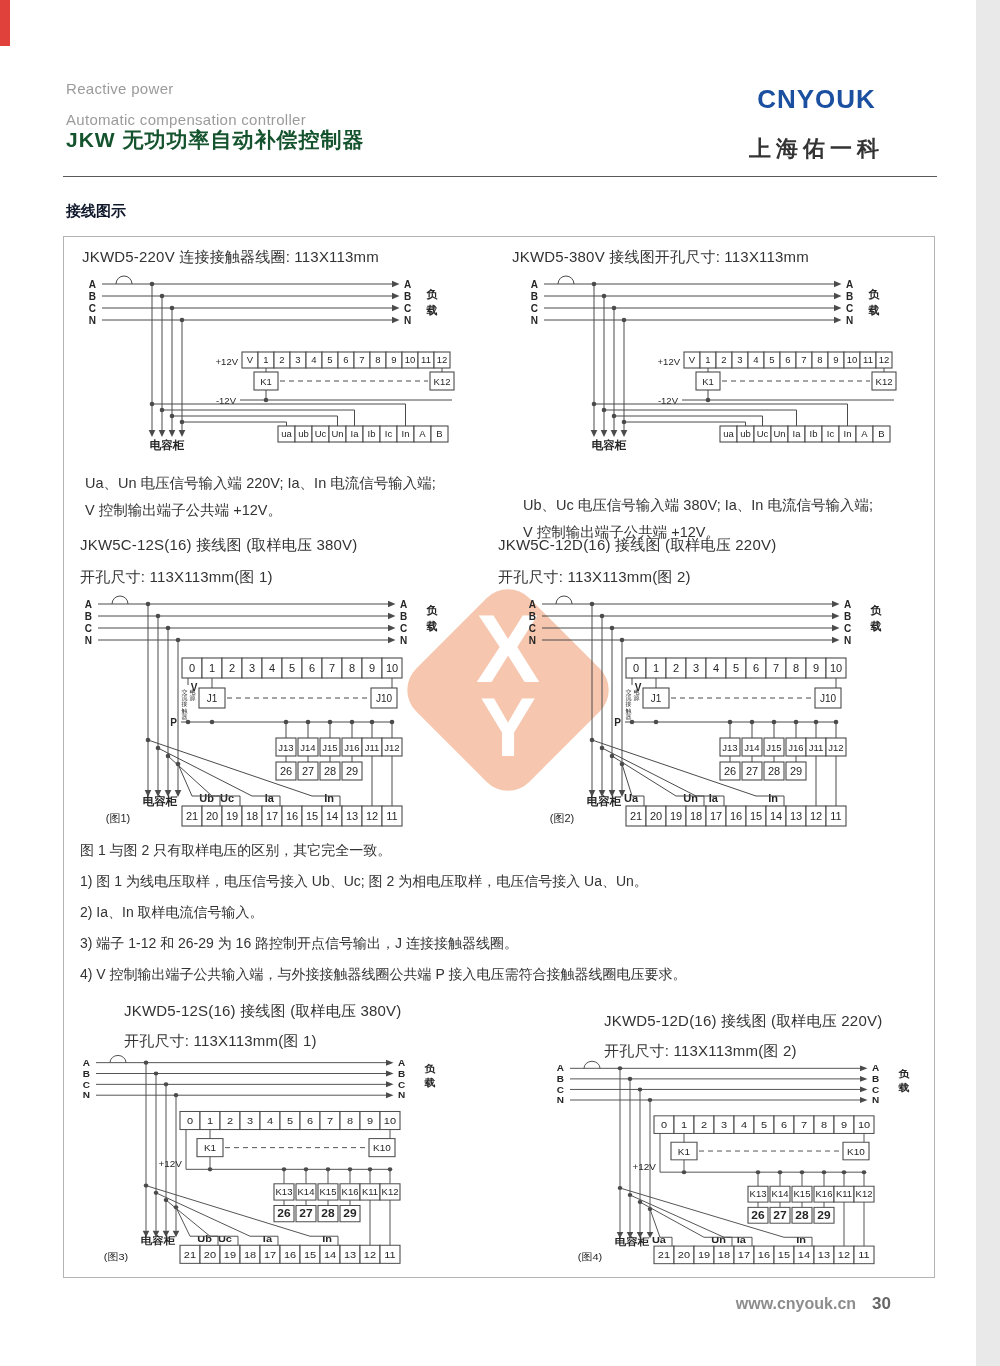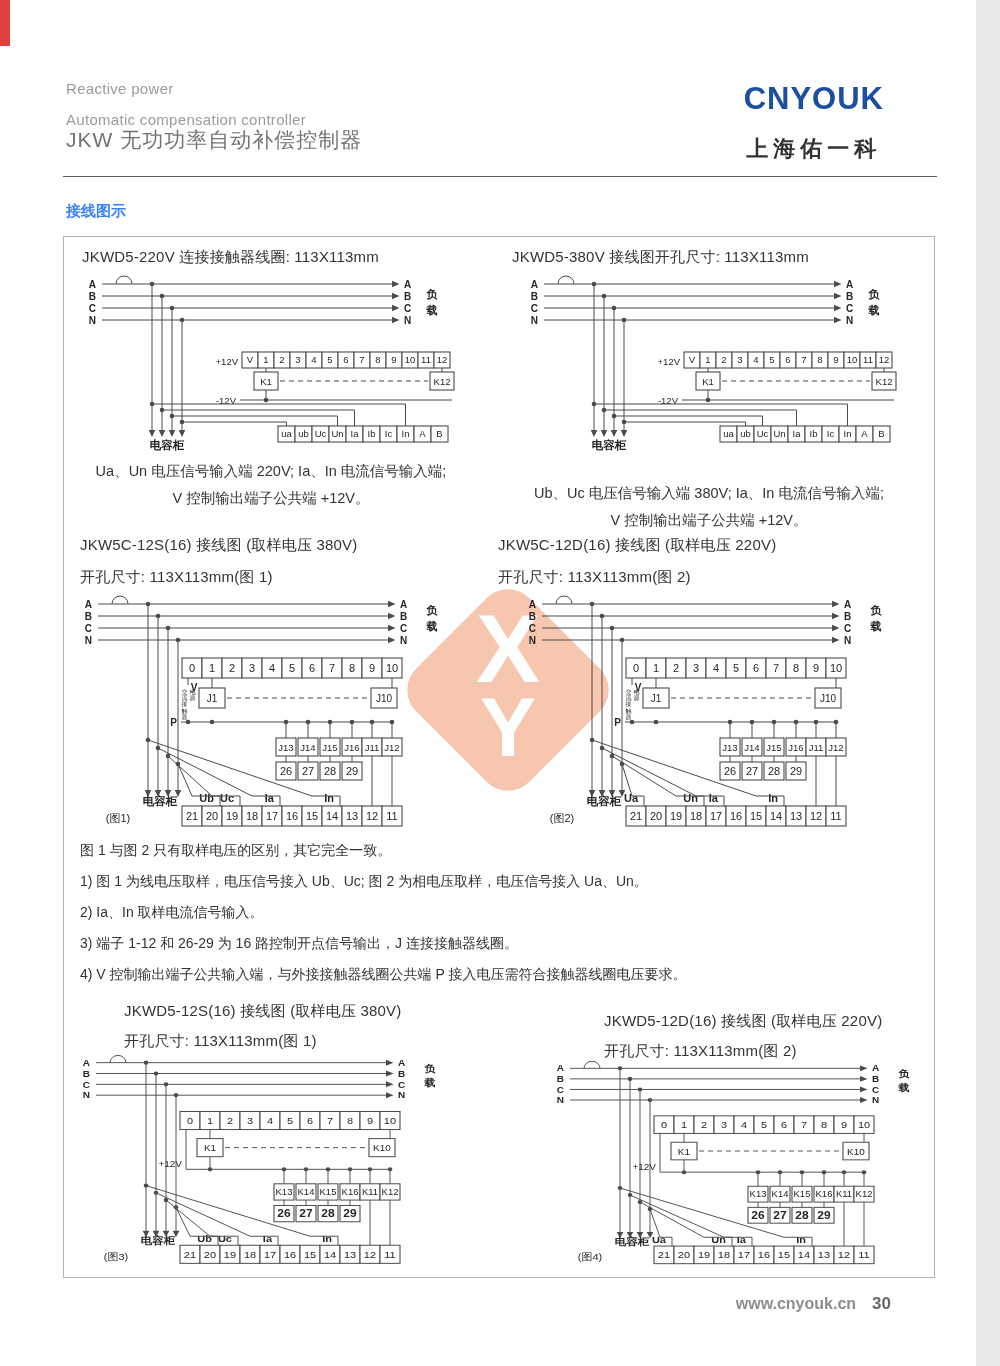--- a/index.html
+++ b/index.html
@@ -1,29 +1,29 @@
 <!DOCTYPE html>
 <html><head>
 <meta charset="utf-8">
 <style>
   html,body{margin:0;padding:0;background:#e9e9e9;}
   .page{position:relative;width:976px;height:1366px;background:#ffffff;overflow:hidden;
         font-family:"Liberation Sans",sans-serif;}
   .abs{position:absolute;}
   .red-tab{left:0;top:0;width:10px;height:46px;background:#e0413b;}
   .h-sub{left:66px;font-size:15px;color:#9b9b9b;letter-spacing:.3px;}
-  .h-title{left:66px;top:126px;font-size:21px;font-weight:400;color:#737373;letter-spacing:1px;}
+  .h-title{left:66px;top:126px;font-size:21px;font-weight:700;color:#14532d;letter-spacing:1px;}
   .logo-block{right:92px;top:82px;text-align:center;}
-  .logo-en{font-size:31px;font-weight:800;color:#1b4fa0;letter-spacing:1px;line-height:34px;}
+  .logo-en{font-size:26px;font-weight:800;color:#1b4fa0;letter-spacing:1px;line-height:34px;}
   .logo-cn{font-size:22px;font-weight:700;color:#333;letter-spacing:5px;margin-top:18px;}
   .rule{left:63px;top:176px;width:874px;height:1px;background:#5a5a5a;}
-  .section-title{left:66px;top:202px;font-size:15px;font-weight:700;color:#3b82f6;}
+  .section-title{left:66px;top:202px;font-size:15px;font-weight:700;color:#0f172a;}
   .main-box{left:63px;top:236px;width:872px;height:1042px;border:1px solid #b3b3b3;box-sizing:border-box;}
   .diag-title{font-size:15px;color:#333;font-weight:500;letter-spacing:.2px;}
-  .note-block{width:372px;text-align:center;font-size:14.5px;color:#333;line-height:27px;}
+  .note-block{width:372px;text-align:left;font-size:14.5px;color:#333;line-height:27px;margin-top:12px;}
   .notes{left:80px;top:840px;width:845px;font-size:14px;color:#333;}
   .notes p{margin:0 0 11px 0;line-height:20px;}
   .footer{top:1294px;right:85px;font-size:16px;color:#8d8d8d;font-weight:bold;}
   .footer .pageno{color:#666;font-size:17px;margin-left:16px;}
   svg text{font-family:"Liberation Sans",sans-serif;}
   .wm-letter{font-family:"Liberation Sans",sans-serif;font-weight:800;fill:#ffffff;}
 </style>
 </head>
 <body>
 

